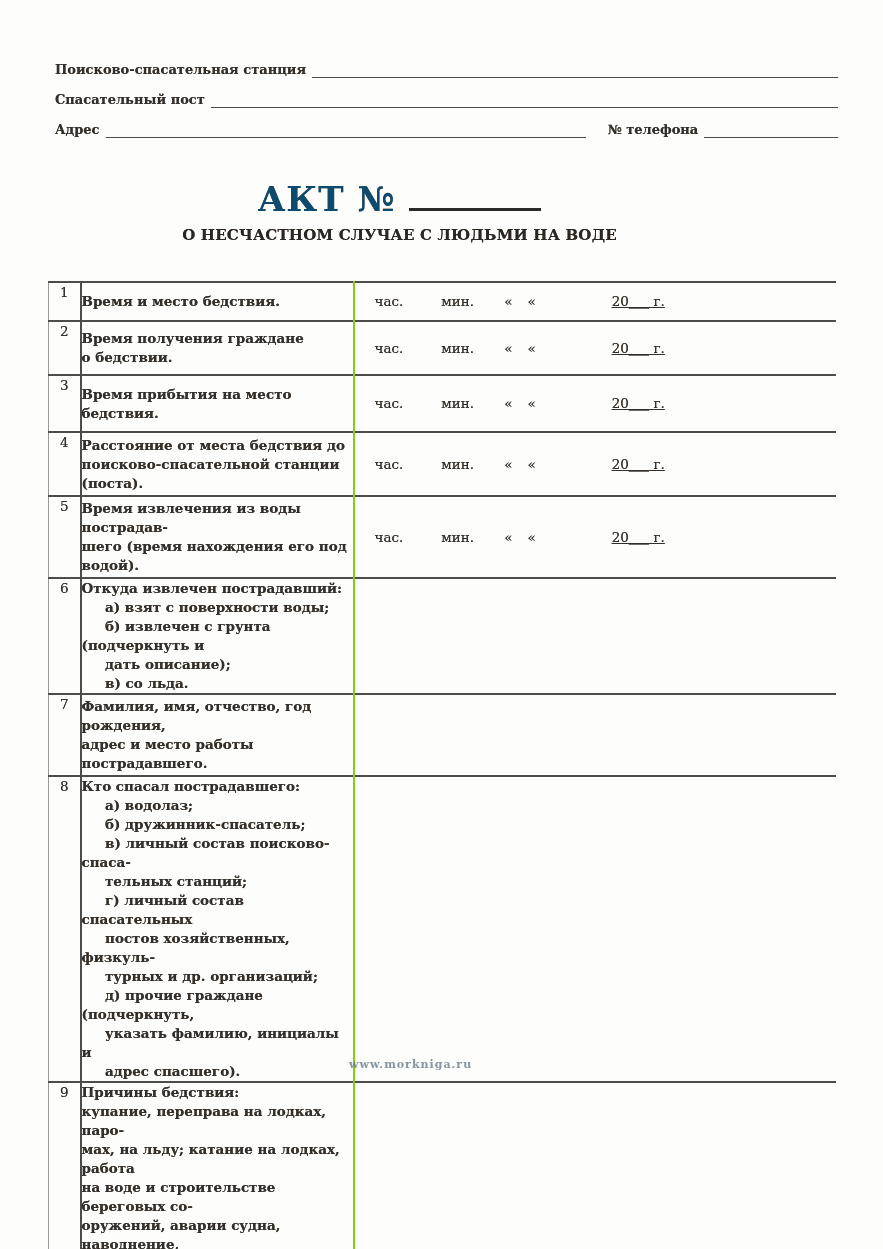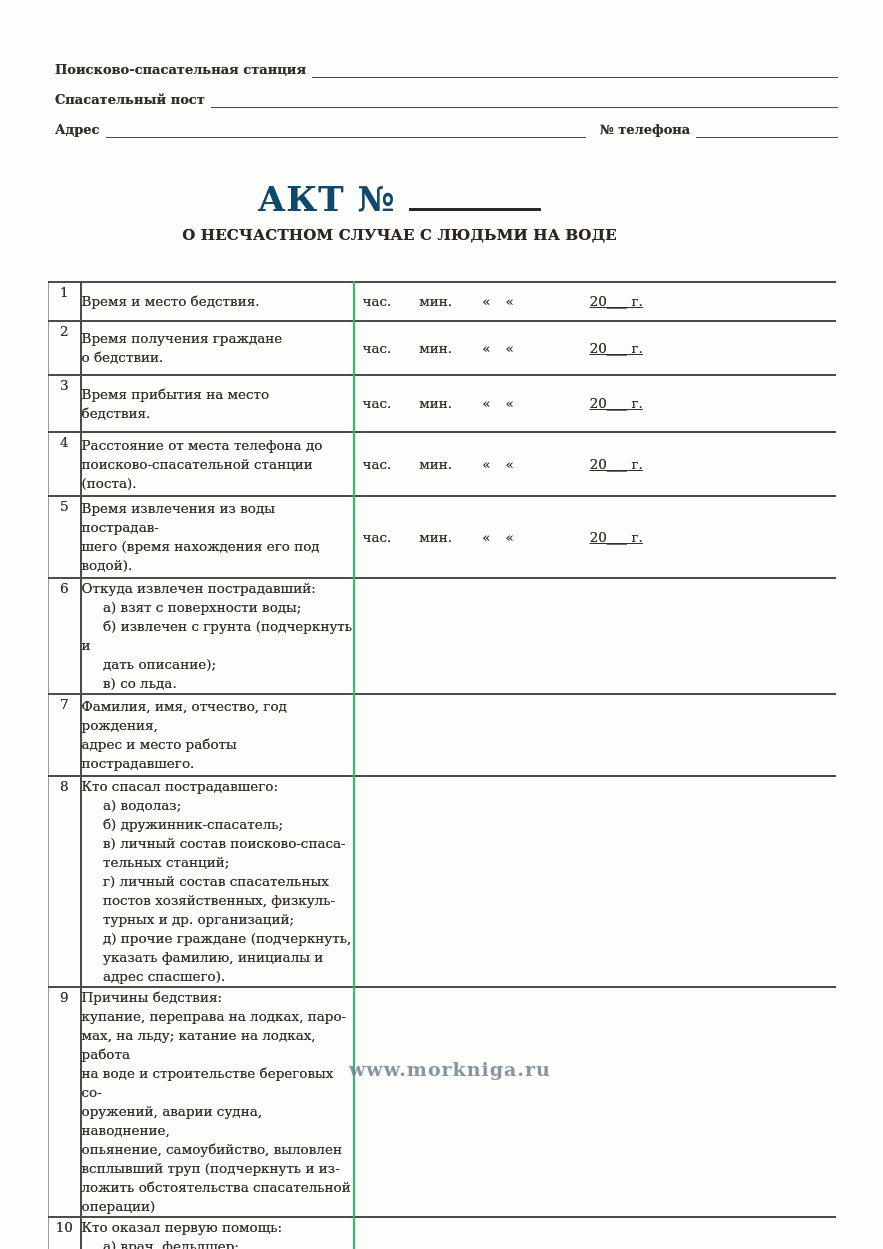--- a/index.html
+++ b/index.html
@@ -14,21 +14,21 @@
   .page{position:relative;width:883px;height:1018px;}
   .scan-text{text-shadow:0 0 0.6px rgba(80,66,52,.85);}
 
   
   .hdr{padding:48px 45px 0 55px;}
   .hdr-row{display:flex;align-items:flex-end;height:30px;}
   .hdr-label{font-size:13px;font-weight:bold;white-space:nowrap;padding-bottom:1px;}
   .fill-line{border-bottom:1.6px solid #4a4a48;height:18px;margin-left:6px;}
   .grow{flex:1 1 auto;}
   .addr-line1{flex:0 0 auto;width:480px;}
-  .phone-label{margin-left:14px;}
+  .phone-label{margin-left:22px;}
 
   
   .title-block{margin-top:40px;text-align:center;transform:translateX(-42px);}
   .act-title{font-size:34px;font-weight:bold;letter-spacing:1px;color:#0c4a6e;display:inline-block;}
   .act-underline{display:inline-block;width:132px;border-bottom:3px solid #2a2a28;height:30px;margin-left:14px;}
   .subtitle{font-size:15px;font-weight:bold;color:#2a2723;margin-top:7px;letter-spacing:.2px;}
 
   
   table.act{
     border-collapse:collapse;table-layout:fixed;
@@ -40,50 +40,51 @@
     font-size:13.5px;line-height:19px;
   }
   tr.act-row td{border-top:2px solid #4c4c4a;}
   table.act tr:last-child td{border-bottom:2.5px solid #4c4c4a;}
   td.num{
     width:32px;text-align:center;padding-top:4px;
     border-left:1px solid #9a9a96;border-right:2px solid #4c4c4a;
     font-size:13px;
   }
   td.desc{
-    width:273px;border-right:2px solid #22c55e;
+    width:273px;border-right:2px solid #84cc16;
     padding:6px 4px 6px 9px;
     white-space:pre-wrap;
+    font-weight:bold;
   }
   td.val{width:482px;}
   tr.mid td.desc{vertical-align:middle;padding-top:2px;padding-bottom:2px;}
   tr.mid td.val{vertical-align:middle;}
   .time-line{white-space:nowrap;}
-  .t-hours{margin-left:8px;}
-  .t-min{margin-left:28px;}
+  .t-hours{margin-left:20px;}
+  .t-min{margin-left:38px;}
   .t-q1{margin-left:30px;}
   .t-q2{margin-left:15px;}
   .t-year{margin-left:76px;text-decoration:underline;}
 
   
   tr.r1 td{height:33px;}
   tr.r2 td{height:48px;}
   tr.r3 td{height:51px;}
   tr.r4 td{height:58px;}
   tr.r5 td{height:52px;}
   tr.r6 td{height:93px;}
   tr.r7 td{height:63px;}
   tr.r8 td{height:204px;}
   tr.r9 td{height:172px;}
   tr.r10 td{height:119px;}
 
   
   .watermark{
     position:absolute;left:349px;top:1058px;
-    font-size:19px;font-weight:bold;letter-spacing:1px;
+    font-size:11px;font-weight:bold;letter-spacing:1px;
     color:rgba(104,122,140,.8);
     z-index:5;
   }
 </style>
 </head>
 <body>
 
 <div class="page">
 
   <div class="hdr">
@@ -145,21 +146,21 @@
 бедствия.</td>
       <td class="val">
         <div class="time-line scan-text">
           <span class="t-hours">час.</span><span class="t-min">мин.</span><span class="t-q1">«</span><span class="t-q2">«</span><span class="t-year">20___ г.</span>
         </div>
       </td>
     </tr>
 
     <tr class="act-row mid r4">
       <td class="num scan-text">4</td>
-      <td class="desc scan-text">Расстояние от места телефона до
+      <td class="desc scan-text">Расстояние от места бедствия до
 поисково-спасательной станции
 (поста).</td>
       <td class="val">
         <div class="time-line scan-text">
           <span class="t-hours">час.</span><span class="t-min">мин.</span><span class="t-q1">«</span><span class="t-q2">«</span><span class="t-year">20___ г.</span>
         </div>
       </td>
     </tr>
 
     <tr class="act-row mid r5">

